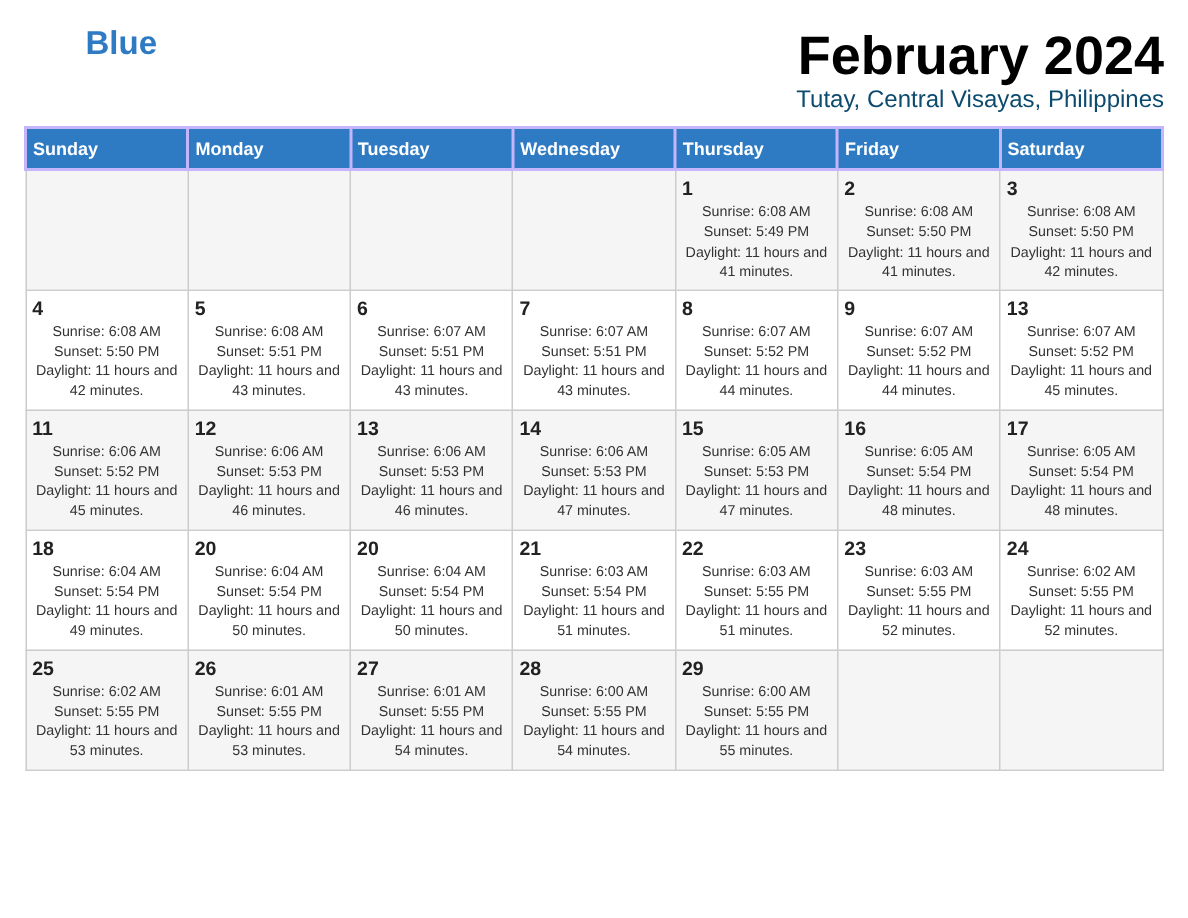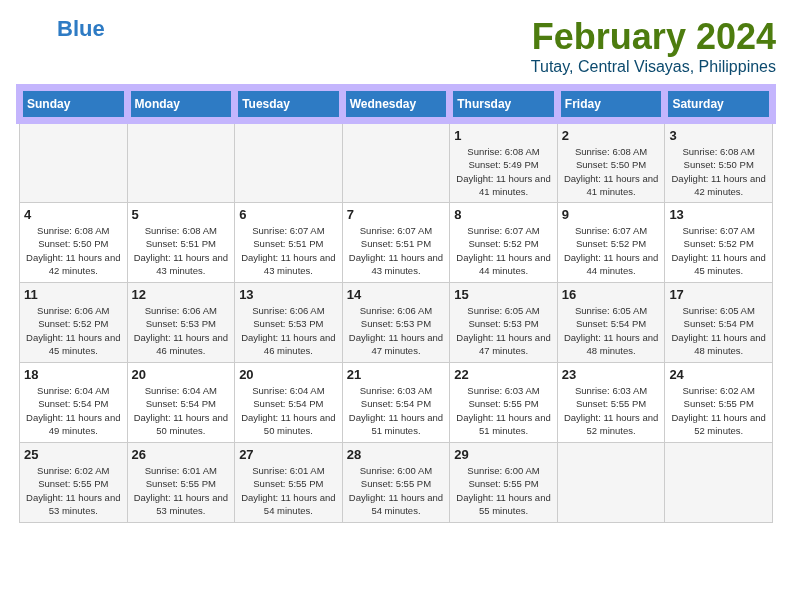--- a/index.html
+++ b/index.html
@@ -24,39 +24,39 @@
     .logo-line {
       display: flex;
       align-items: center;
     }
     .title-area {
       text-align: right;
     }
     .month-title {
       font-size: 36px;
       font-weight: bold;
-      color: #4d7c0f;
+      color: #000000;
     }
     .location-title {
       font-size: 16px;
       color: #0c4a6e;
     }
     table {
       width: 100%;
       border-collapse: collapse;
       table-layout: fixed;
     }
     thead tr th {
       background-color: #2e7bc4;
       color: #fff;
       font-size: 12px;
       font-weight: bold;
       padding: 6px 4px;
       text-align: left;
-      border: 7px solid #c4b5fd;
+      border: 2px solid #c4b5fd;
     }
     tbody tr td {
       vertical-align: top;
       border: 1px solid #ccc;
       padding: 4px;
       font-size: 10px;
       color: #333;
       height: 80px;
     }
     tbody tr:nth-child(odd) td {

